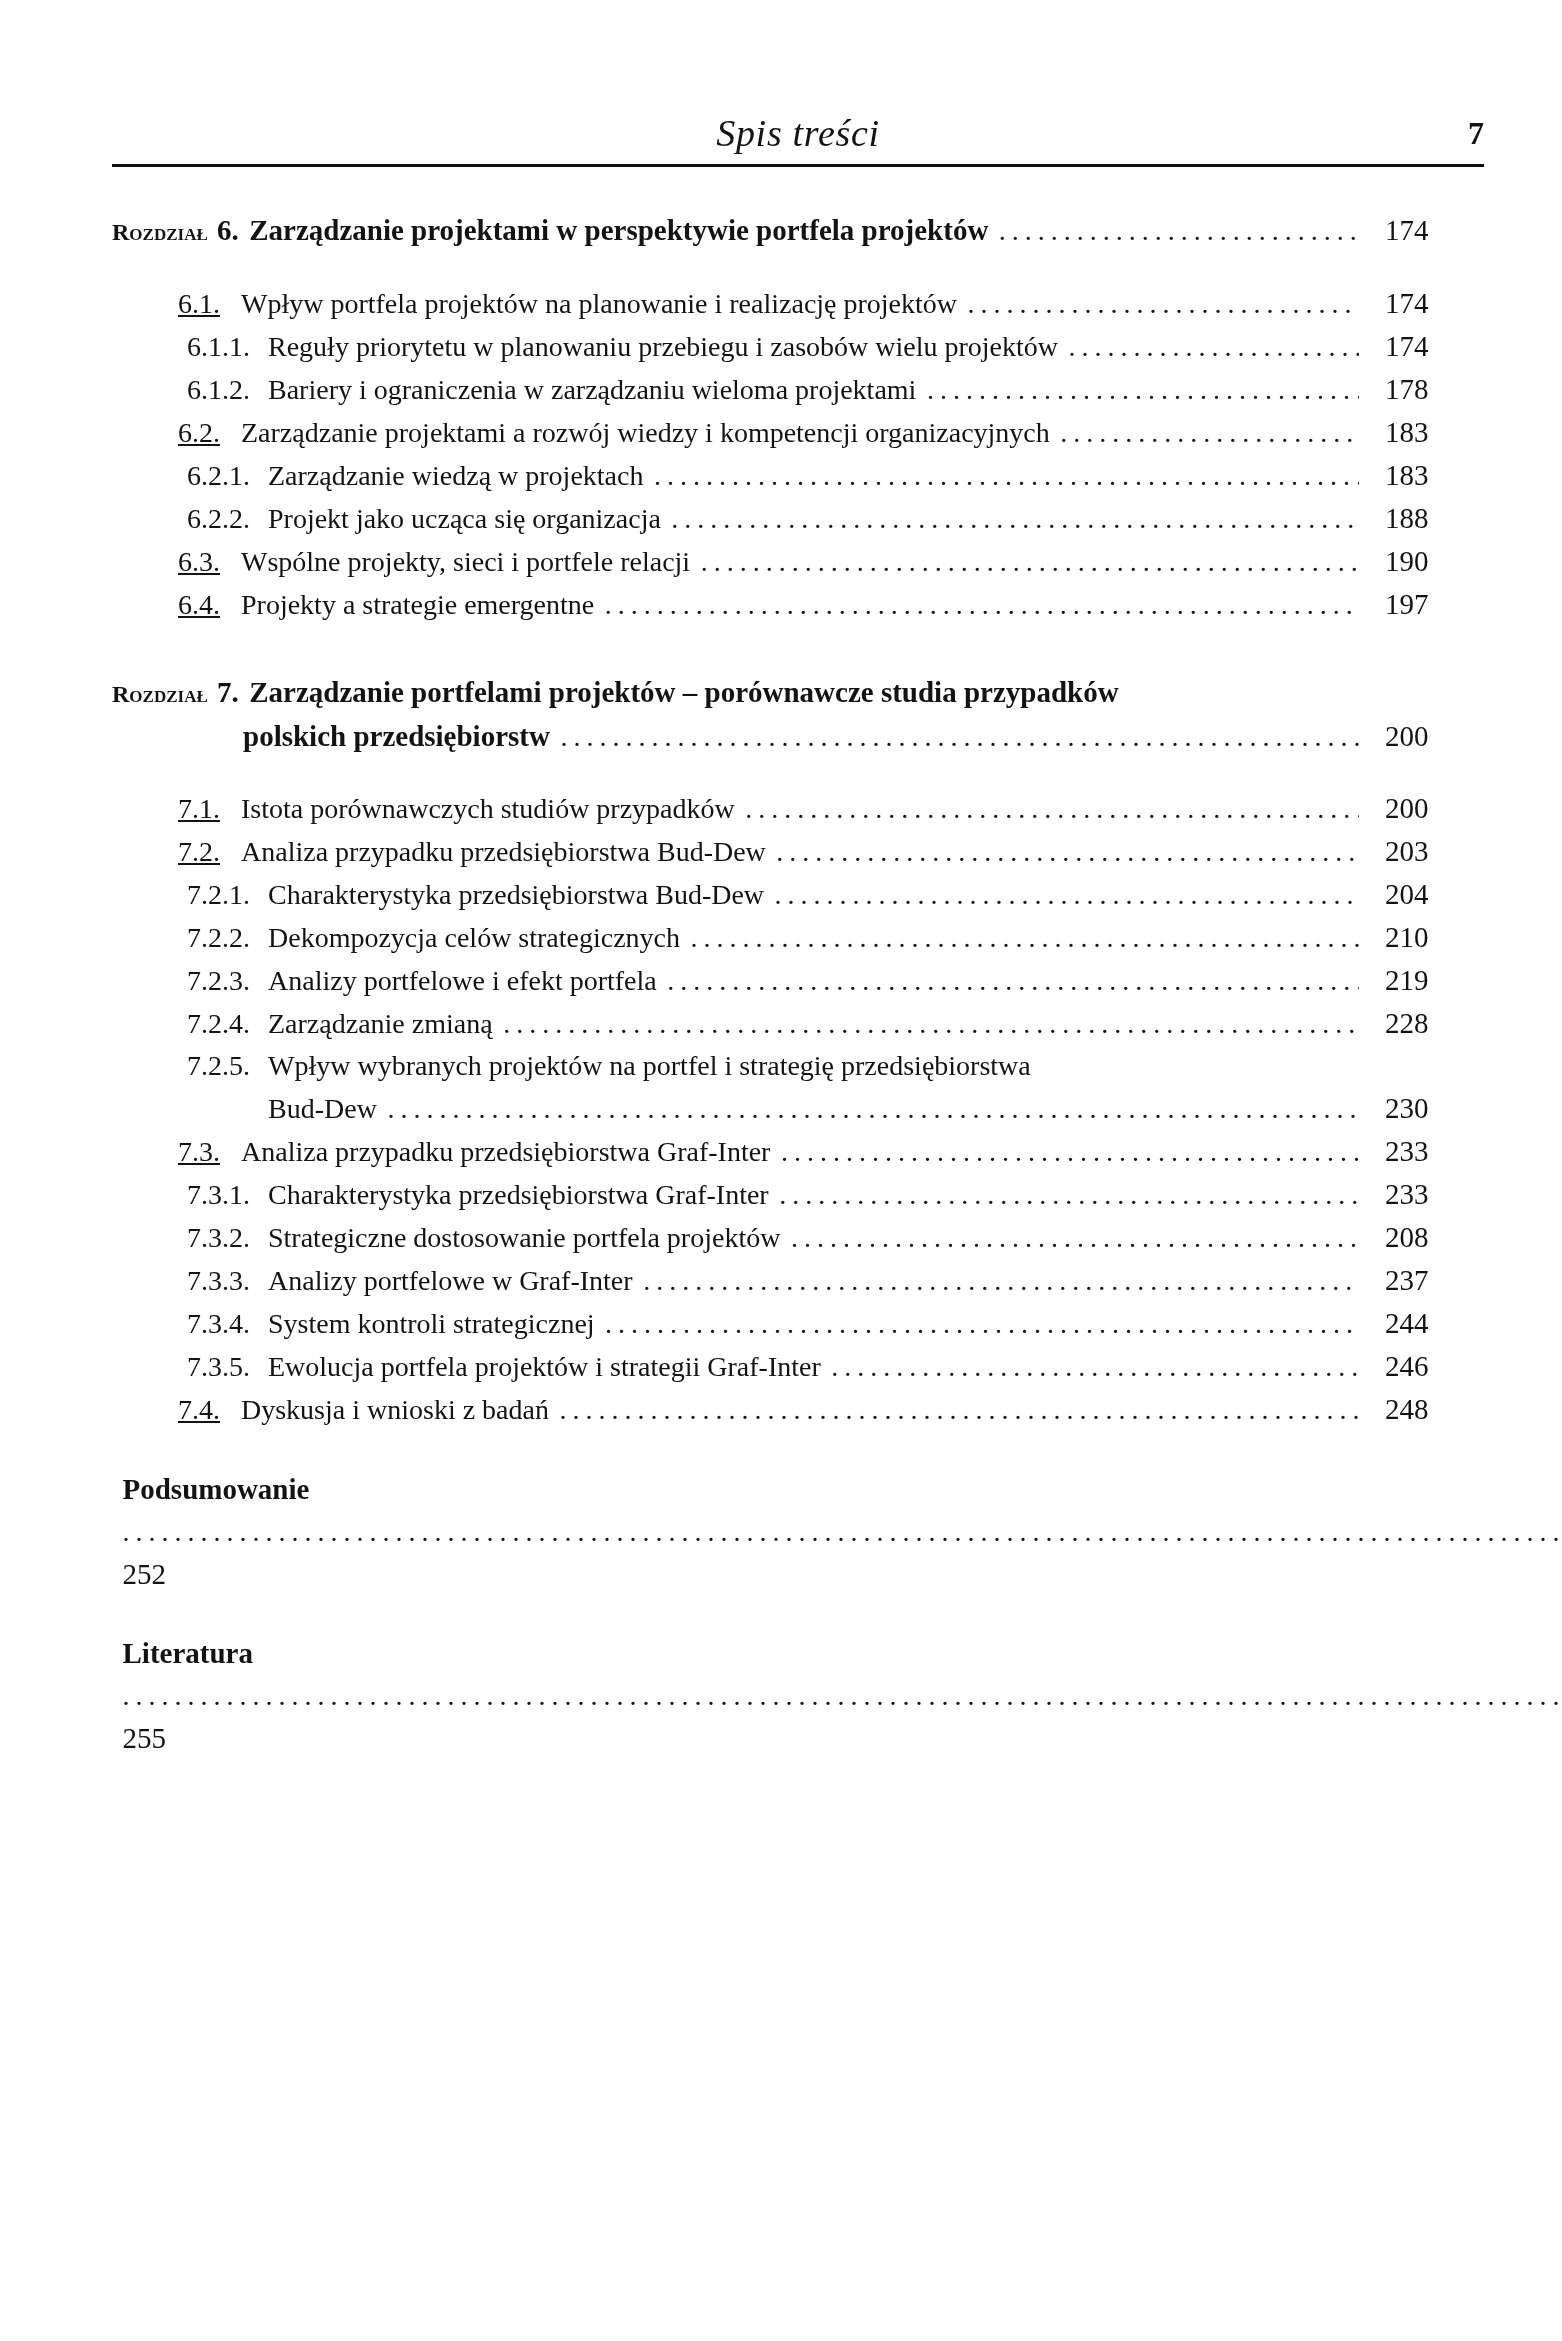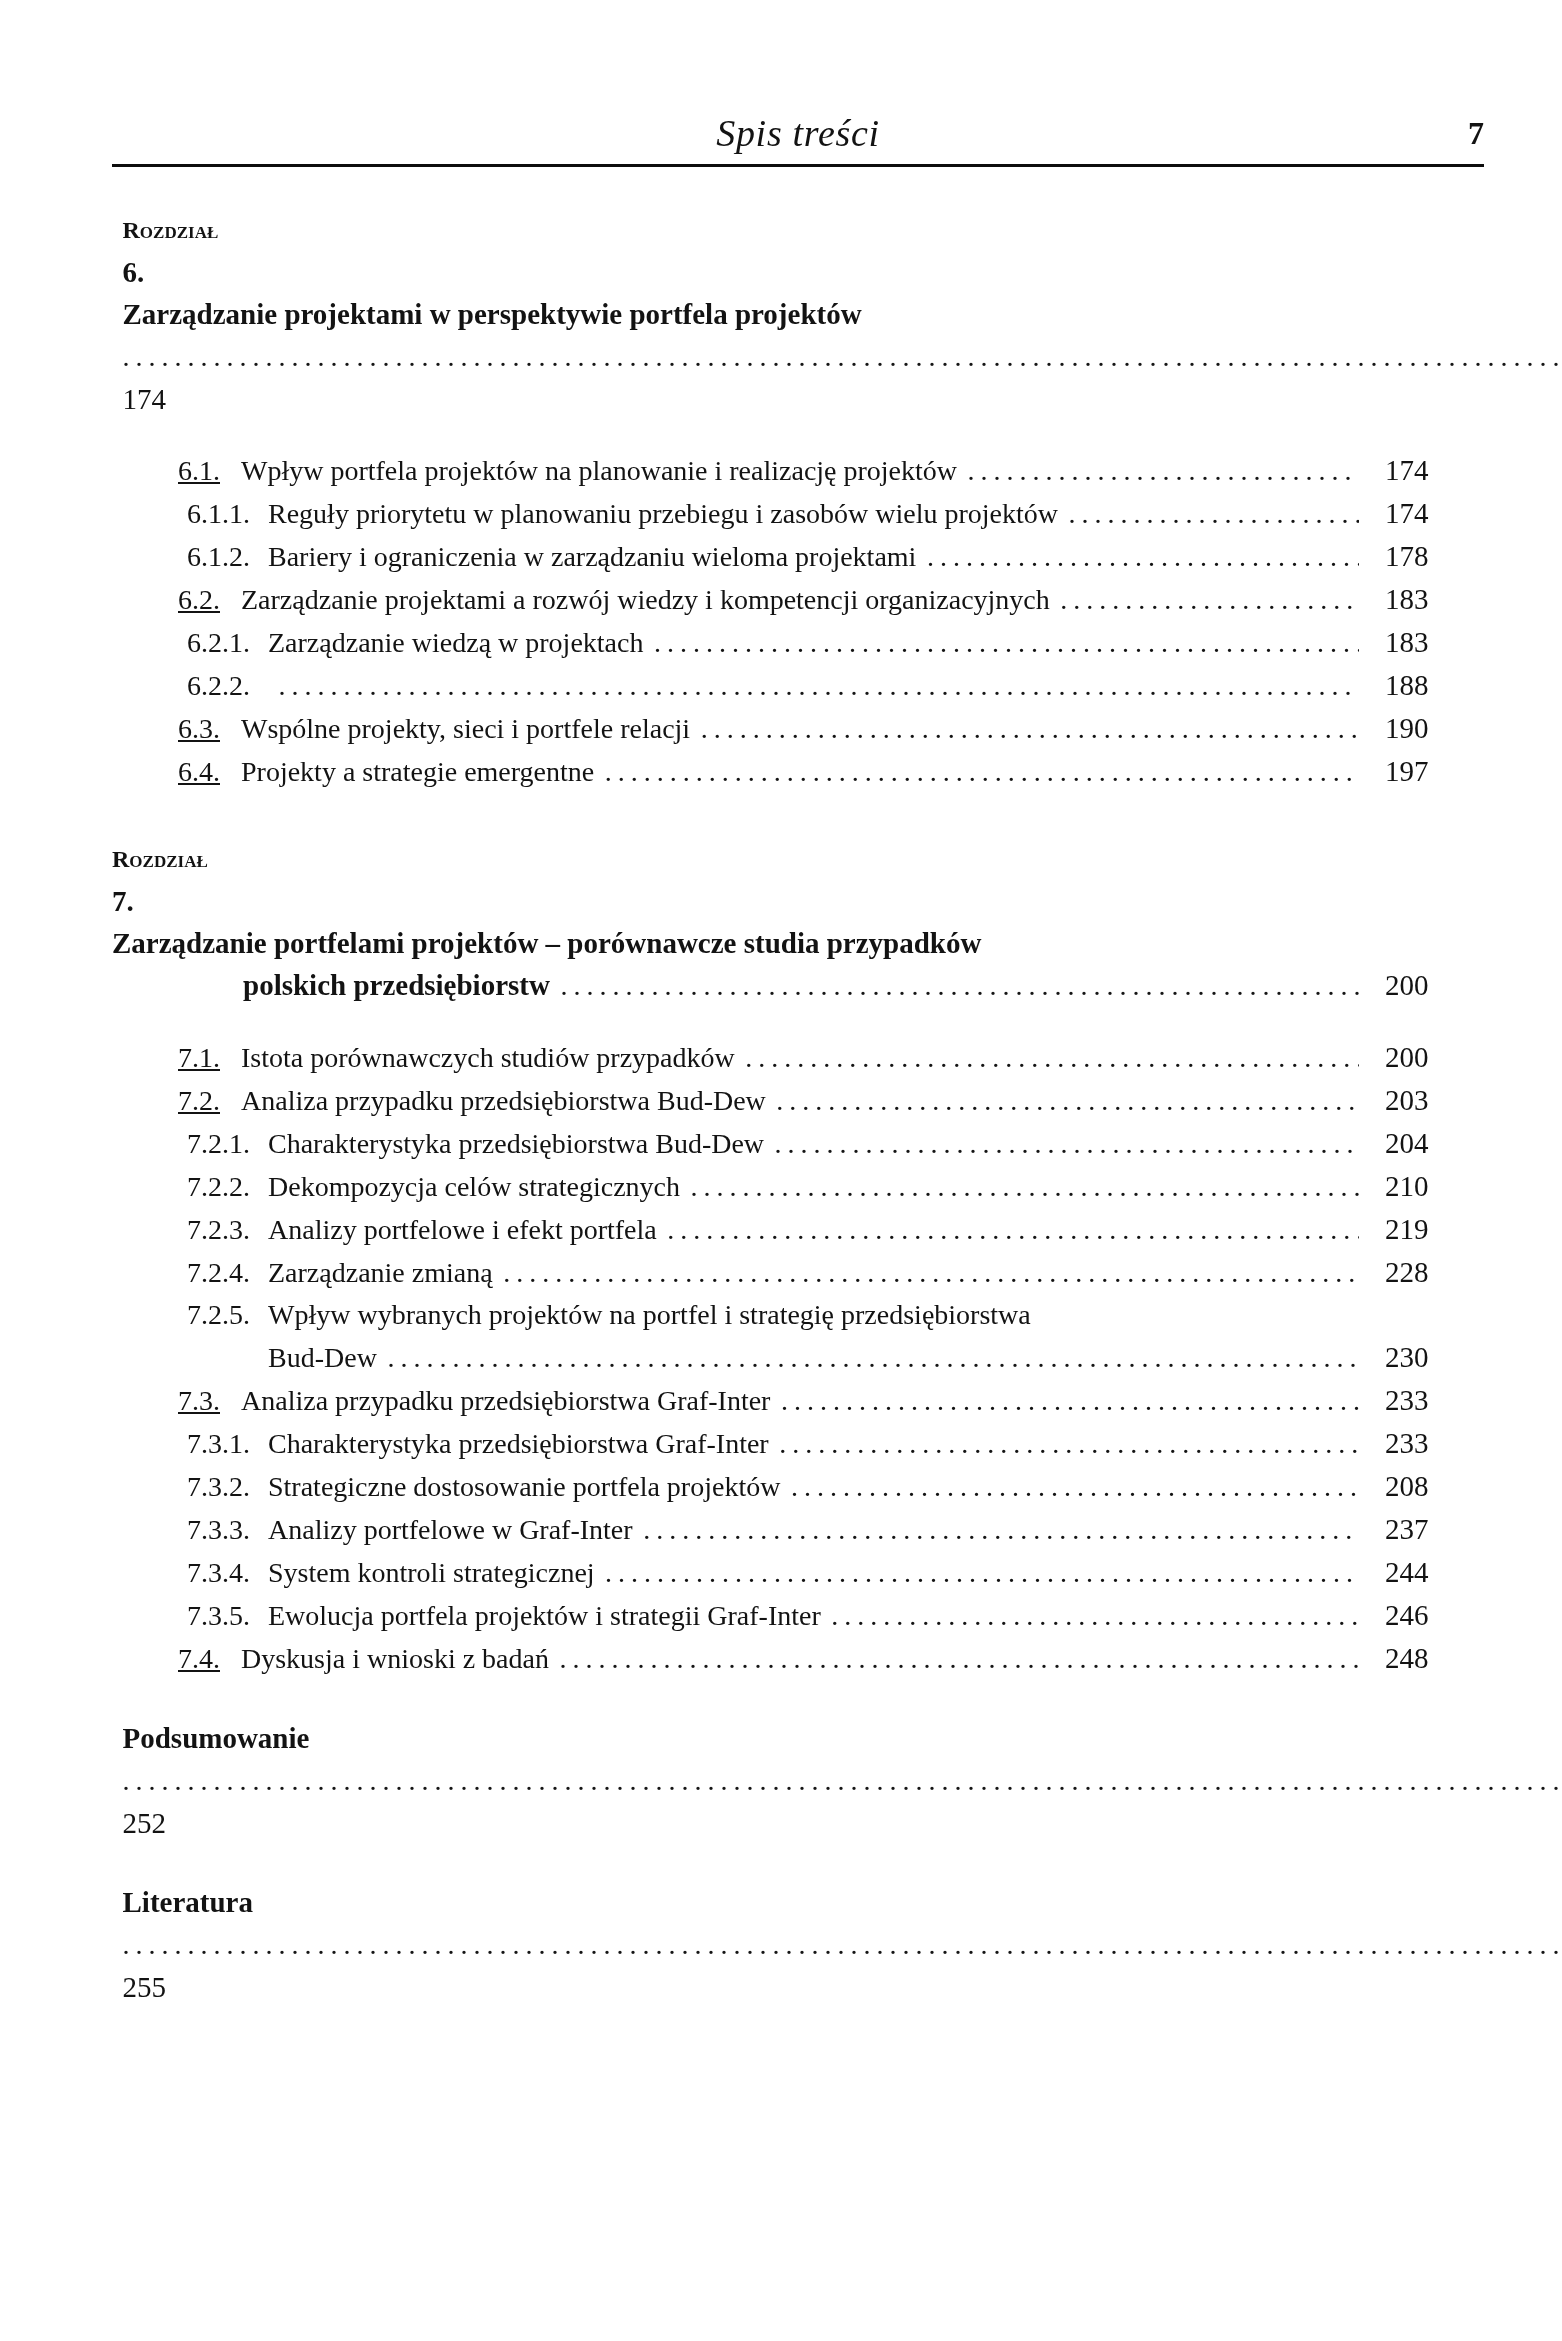--- a/index.html
+++ b/index.html
@@ -50,21 +50,21 @@
     display: flex;
     align-items: baseline;
     line-height: 42px;
     font-size: 28px;
     white-space: nowrap;
   }
   .row.bold  { font-weight: bold; font-size: 29px; }
   .lvl1 { margin-left: 66px; }
   .lvl2 { margin-left: 75px; }
 
-  .chapter { margin-top: 45px; flex-direction: column; }
+  .chapter { margin-top: 45px; }
   .toc > .chapter:first-child { margin-top: 0; }
   .chapter-end { margin-bottom: 29px; }
   .section { margin-top: 37px; flex-direction: column; }
 
   .prefix {
     font-variant: small-caps;
     font-size: 24px;
     margin-right: 9.2px;
     flex: none;
   }
@@ -144,20 +144,21 @@
         <span class="pagenum">183</span>
       </div>
       <div class="row lvl2">
         <span class="num">6.2.1.</span>
         <span class="title">Zarządzanie wiedzą w projektach</span>
         <span class="leader"></span>
         <span class="pagenum">183</span>
       </div>
       <div class="row lvl2">
         <span class="num">6.2.2.</span>
+        <span class="title">Projekt jako ucząca się organizacja</span>
         <span class="leader"></span>
         <span class="pagenum">188</span>
       </div>
       <div class="row lvl1">
         <span class="num">6.3.</span>
         <span class="title">Wspólne projekty, sieci i portfele relacji</span>
         <span class="leader"></span>
         <span class="pagenum">190</span>
       </div>
       <div class="row lvl1">

